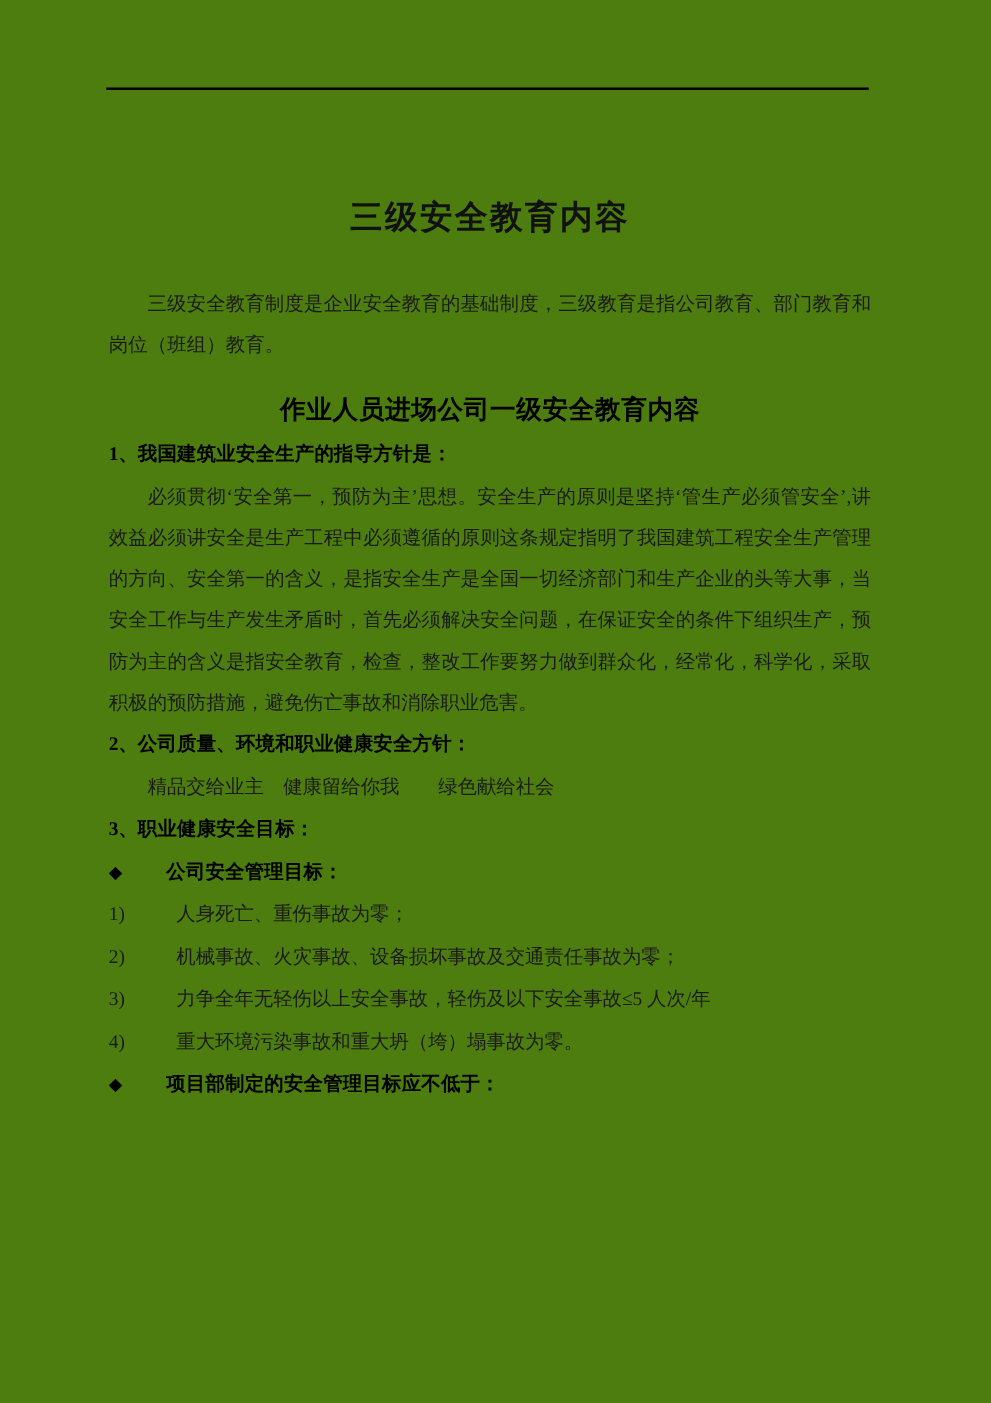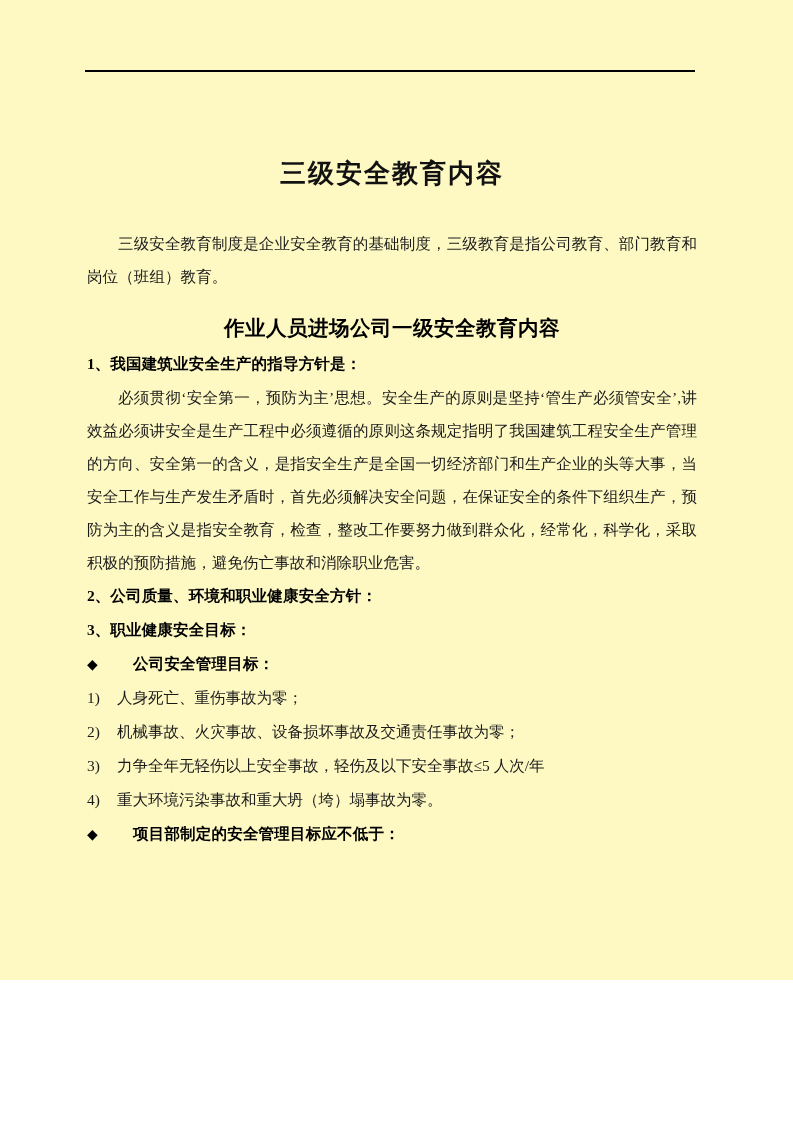--- a/index.html
+++ b/index.html
@@ -4,22 +4,22 @@
 <title>三级安全教育内容</title>
 <style>
   html, body {
     margin: 0;
     padding: 0;
     background: #ffffff;
   }
   .page {
     position: relative;
     width: 793px;
-    height: 980px;
-    background: #fef9c3;
+    height: 1122px;
+    background: #4d7c0f;
     margin: 0 auto;
     overflow: hidden;
     font-family: "Liberation Serif", "DejaVu Serif", serif;
     color: #1a1a1a;
     box-sizing: border-box;
   }
 
   
   .header-area {
     position: absolute;
@@ -139,20 +139,21 @@
     align-items: baseline;
     color: #1a1a1a;
   }
   .olist-item .omarker {
     flex: 0 0 auto;
     width: 30px;
     font-family: "Liberation Serif", "DejaVu Serif", serif;
   }
   .olist-item .otext {
     font-family: "Liberation Serif", "DejaVu Serif", serif;
+    margin-left: 24px;
   }
 
   
   .slogan {
     font-size: 15.5px;
     line-height: 34px;
     margin: 0;
     padding-left: 2em;
     font-family: "Liberation Serif", "DejaVu Serif", serif;
     white-space: pre;
@@ -191,20 +192,21 @@
       <span class="htext">我国建筑业安全生产的指导方针是：</span>
     </div>
 
     <p class="para indent">必须贯彻‘安全第一，预防为主’思想。安全生产的原则是坚持‘管生产必须管安全’,讲效益必须讲安全是生产工程中必须遵循的原则这条规定指明了我国建筑工程安全生产管理的方向、安全第一的含义，是指安全生产是全国一切经济部门和生产企业的头等大事，当安全工作与生产发生矛盾时，首先必须解决安全问题，在保证安全的条件下组织生产，预防为主的含义是指安全教育，检查，整改工作要努力做到群众化，经常化，科学化，采取积极的预防措施，避免伤亡事故和消除职业危害。</p>
 
     <div class="num-heading">
       <span class="marker">2、</span>
       <span class="htext">公司质量、环境和职业健康安全方针：</span>
     </div>
 
+    <p class="slogan">精品交给业主　健康留给你我　　绿色献给社会</p>
 
 
     <div class="num-heading">
       <span class="marker">3、</span>
       <span class="htext">职业健康安全目标：</span>
     </div>
 
     <div class="diamond-heading">
       <span class="dmarker">◆</span>
       <span class="htext">公司安全管理目标：</span>

